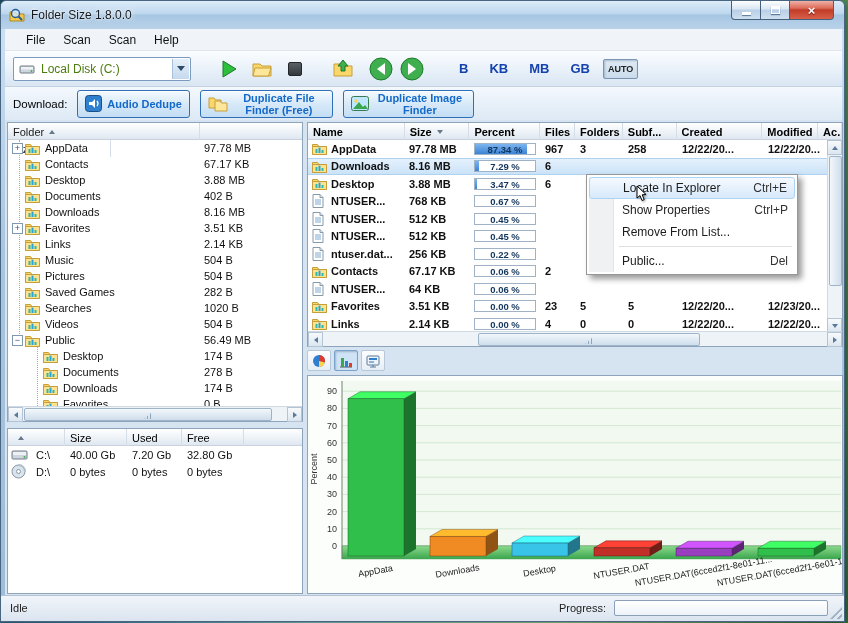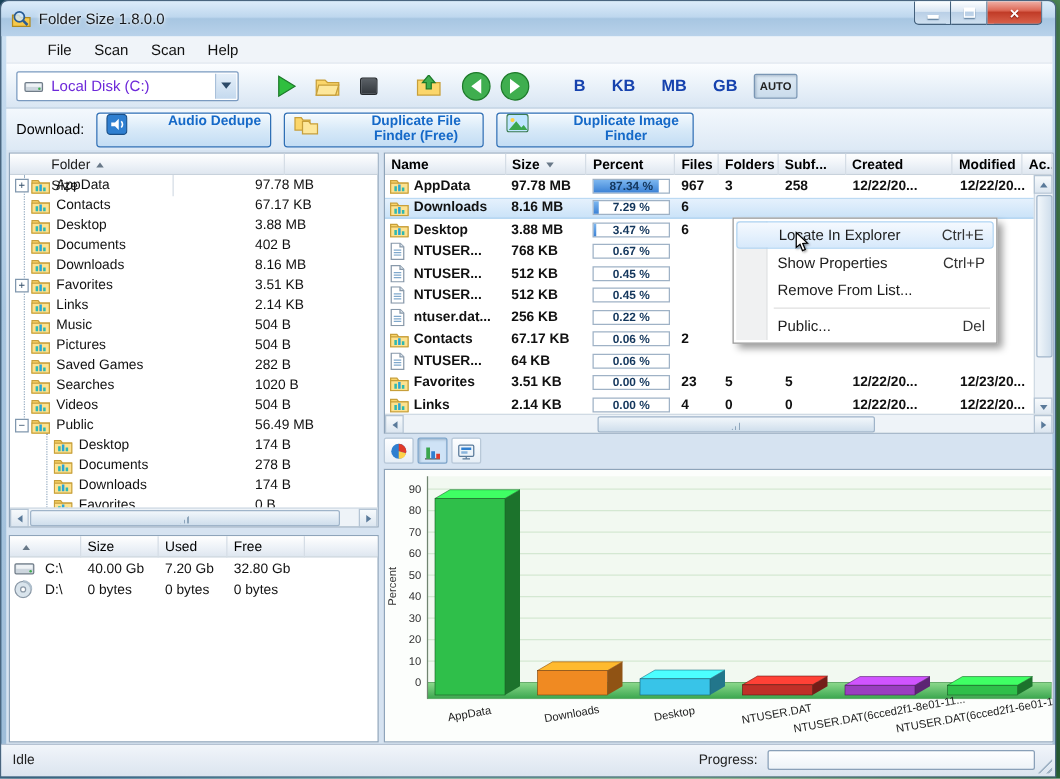--- a/index.html
+++ b/index.html
@@ -16,50 +16,50 @@
   .app-icon { position:absolute; left:8px; top:6px; width:16px; height:16px; }
   .title { position:absolute; left:30px; top:7px; font-size:12px; color:#15181c; text-shadow:0 0 6px #fff,0 0 2px #fff; }
   .caps { position:absolute; top:0; right:10px; display:flex; }
   .cap { height:19px; border:1px solid #43607c; border-top:none; display:flex; align-items:center; justify-content:center; }
   .cap.min { width:30px; border-radius:0 0 0 4px; background:linear-gradient(#fdfeff,#d9e6f3 45%,#b9cfe6 50%,#cfe0f0); }
   .cap.max { width:28px; border-left:none; border-right:none; background:linear-gradient(#fdfeff,#d9e6f3 45%,#b9cfe6 50%,#cfe0f0); }
   .cap.close { width:45px; border-radius:0 0 4px 0; background:linear-gradient(#f0b0a6,#dd6a58 40%,#c13c28 50%,#d8604a); color:#fff; font-size:13px; font-weight:bold; text-shadow:0 1px 1px #7a1408; }
   .glyph-min { width:9px; height:3px; background:#fff; box-shadow:0 1px 1px #5a7b9a; margin-top:7px; }
   .glyph-max { width:9px; height:8px; border:1px solid #fff; border-top-width:3px; box-shadow:0 1px 1px #5a7b9a; }
 
-  .menubar { position:absolute; left:4px; top:28px; width:837px; height:22px; background:#f0f4f9; border-bottom:1px solid #dfe6ee; display:flex; align-items:center; padding-left:24px; }
+  .menubar { position:absolute; left:4px; top:28px; width:837px; height:22px; background:#f0f4f9; border-bottom:1px solid #dfe6ee; display:flex; align-items:center; padding-left:12px; }
   .menu-item { font-size:12px; color:#111; padding:2px 9px; }
 
   .toolbar { position:absolute; left:4px; top:50px; width:837px; height:36px;
     background:linear-gradient(#fbfdff,#e3edf7 70%,#d9e6f3); border-bottom:1px solid #c3d1e0; display:flex; align-items:center; }
   .combo { margin-left:8px; width:178px; height:24px; background:#fff; border:1px solid #7a9ac0; border-radius:2px; display:flex; align-items:center; position:relative; }
-  .combo-text { font-size:12px; color:#6d28d9; margin-left:6px; }
+  .combo-text { font-size:12px; color:#4d7c0f; margin-left:6px; }
   .combo-btn { position:absolute; right:1px; top:1px; bottom:1px; width:17px; background:linear-gradient(#e6f0fa,#c4d9ee); border-left:1px solid #a8c0da; display:flex; align-items:center; justify-content:center; }
   .dd-arrow { width:0; height:0; border-left:4px solid transparent; border-right:4px solid transparent; border-top:5px solid #2c4a68; }
   .tbtn { width:28px; height:28px; display:flex; align-items:center; justify-content:center; }
   .unit { font-size:13px; font-weight:bold; color:#1642ae; margin-left:15px; padding:2px 3px; }
   .autobtn { margin-left:10px; font-size:9px; font-weight:bold; color:#222; border:1px solid #7a96b4; background:linear-gradient(#dfeaf4,#cadcec); border-radius:2px; padding:4px 4px; box-shadow:inset 1px 1px 2px rgba(90,120,150,.4); }
 
   .dlbar { position:absolute; left:4px; top:86px; width:837px; height:33px; background:linear-gradient(#f3f8fd,#dde9f5); display:flex; align-items:center; }
   .dl-label { font-size:11.5px; color:#000; margin-left:8px; margin-right:10px; }
-  .dlbtn { height:28px; border:1px solid #2f6fb5; border-radius:3px; background:linear-gradient(#f4fafe,#d7e9f8 50%,#c3ddf4); display:flex; padding:0 7px; margin-right:10px; box-shadow:0 1px 1px rgba(255,255,255,.8) inset;gap:27px; }
+  .dlbtn { height:28px; border:1px solid #2f6fb5; border-radius:3px; background:linear-gradient(#f4fafe,#d7e9f8 50%,#c3ddf4); display:flex; align-items:center; padding:0 7px; margin-right:10px; box-shadow:0 1px 1px rgba(255,255,255,.8) inset; }
   .dltext { font-size:11px; font-weight:bold; color:#1569c8; line-height:12px; text-align:center; max-width:92px; }
   .dlicon { margin-right:5px; display:flex; }
 
   .client { position:absolute; left:4px; top:119px; width:837px; height:478px; background:#d6e3f1; }
 
   
   .panel { position:absolute; background:#fff; border:1px solid #8ea4ba; }
   .tree-panel  { left:6px;  top:121px; width:296px; height:300px; }
   .drives-panel{ left:6px;  top:427px; width:296px; height:166px; }
   .table-panel { left:306px; top:121px; width:536px; height:225px;font-weight:bold; }
   .chart-tools { position:absolute; left:306px; top:349px; height:22px; display:flex; }
   .chart-panel { left:306px; top:374px; width:536px; height:219px; }
 
-  .cols-header { position:relative; height:17px; background:linear-gradient(#ffffff,#ecf1f7 60%,#dfe7f0); border-bottom:1px solid #c8d2dc; font-size:11px; color:#1a1a1a;padding-left:28px; }
+  .cols-header { position:relative; height:17px; background:linear-gradient(#ffffff,#ecf1f7 60%,#dfe7f0); border-bottom:1px solid #c8d2dc; font-size:11px; color:#1a1a1a; }
   .hcell { display:inline-flex; align-items:center; height:17px; padding-left:5px; border-right:1px solid #d5dde6; overflow:hidden; white-space:nowrap; }
   .sort-up { width:0; height:0; border-left:3px solid transparent; border-right:3px solid transparent; border-bottom:4px solid #687888; display:inline-block; margin-left:5px; }
   .sort-down { width:0; height:0; border-left:3px solid transparent; border-right:3px solid transparent; border-top:4px solid #687888; display:inline-block; margin-left:5px; }
 
   
   .tree-body { position:relative; height:268px; overflow:hidden; }
   .tree-line { position:absolute; border-left:1px dotted #9ab0c4; width:0; }
   .tree-row { position:relative; height:16px; display:flex; align-items:center; font-size:11px; color:#111; white-space:nowrap; }
   .expander { width:11px; height:11px; margin-right:2px; display:inline-flex; align-items:center; justify-content:center; flex:none; }
   .expander.box { border:1px solid #8097ae; background:#fff; font-size:9px; line-height:8px; color:#35506b; }

